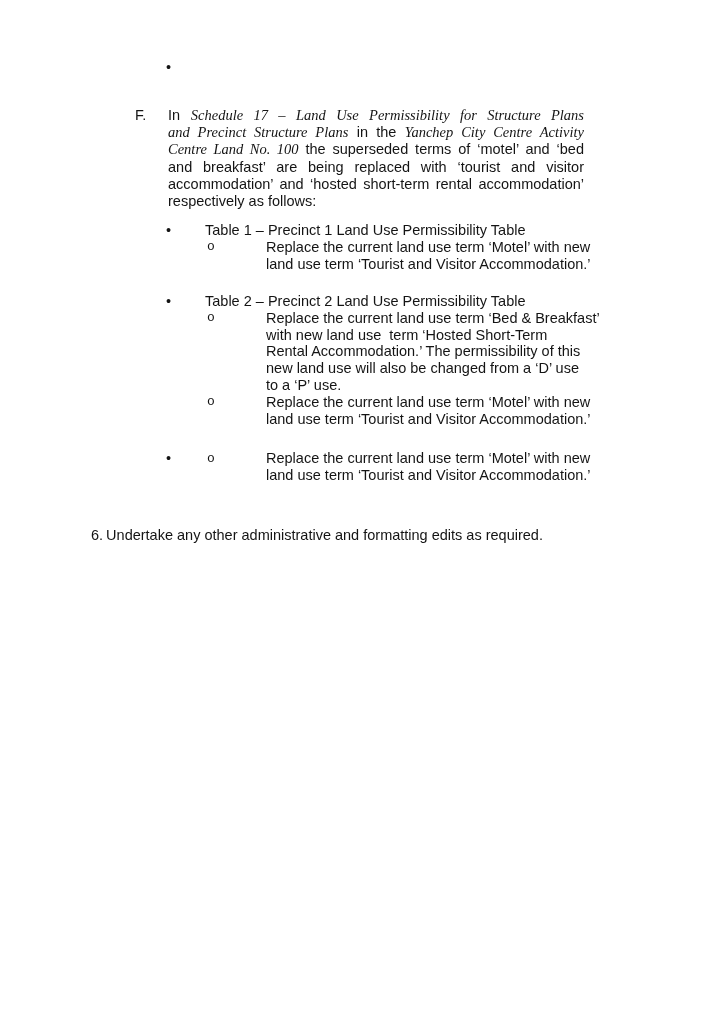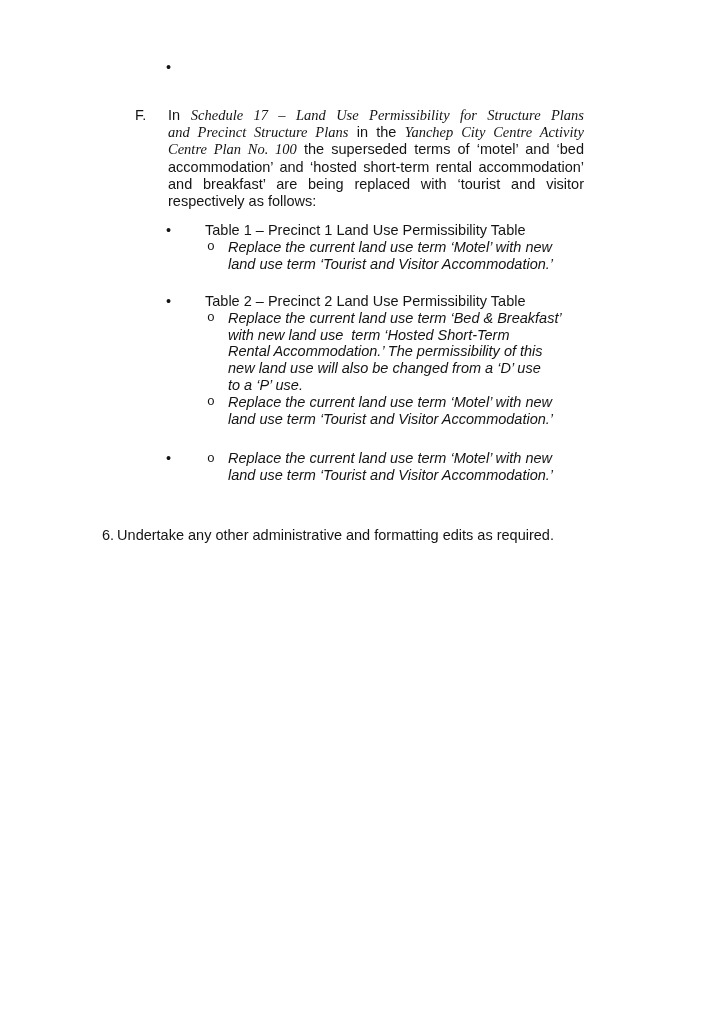--- a/index.html
+++ b/index.html
@@ -32,43 +32,43 @@
   .g1 { top: 293px; }
   .g2 { top: 450px; }
   .group .gmarker { position: absolute; left: 2px; top: 0; }
   .group .gtitle { margin-left: 41px; }
   .subrow { position: relative; }
   .subrow .omarker {
     position: absolute; left: 43px; top: 0.5px;
     font-family: "Liberation Mono", "DejaVu Sans Mono", monospace;
     font-size: 13px;
   }
-  .subrow .stext { margin-left: 64px; white-space: pre-wrap; width: 360px; font-style: italic; }
+  .subrow .stext { margin-left: 102px; white-space: pre-wrap; width: 360px; }
 
   
-  .item6 { position: absolute; left: 102px; top: 527px; line-height: 16.8px; white-space: nowrap; }
+  .item6 { position: absolute; left: 91px; top: 527px; line-height: 16.8px; white-space: nowrap; }
   .item6 .i6text { margin-left: 3px; }
 </style>
 </head>
 <body>
 
 <div class="page">
 
   <div class="top-bullet">
     <span class="marker">•</span>
   </div>
 
   <div class="f-item">
     <span class="f-label">F.</span>
     <div class="f-para" id="f-para">
         <div class="jline"><span>In </span><span class="it">Schedule 17 – Land Use Permissibility for Structure Plans</span></div>
         <div class="jline"><span class="it">and Precinct Structure Plans</span><span> in the </span><span class="it">Yanchep City Centre Activity</span></div>
-        <div class="jline"><span class="it">Centre Plan No. 100</span><span> the superseded terms of ‘motel’ and ‘bed</span></div>
+        <div class="jline"><span class="it">Centre Land No. 100</span><span> the superseded terms of ‘motel’ and ‘bed</span></div>
+        <div class="jline"><span>and breakfast’ are being replaced with ‘tourist and visitor</span></div>
         <div class="jline"><span>accommodation’ and ‘hosted short-term rental accommodation’</span></div>
-        <div class="jline"><span>and breakfast’ are being replaced with ‘tourist and visitor</span></div>
         <div class="lline"><span>respectively as follows:</span></div>
       </div>
   </div>
 
   <div id="groups-root">
       <div class="group g0">
     <span class="gmarker">•</span>
     <div class="gtitle">Table 1 – Precinct 1 Land Use Permissibility Table</div>
   <div class="subrow">
     <span class="omarker">o</span>

